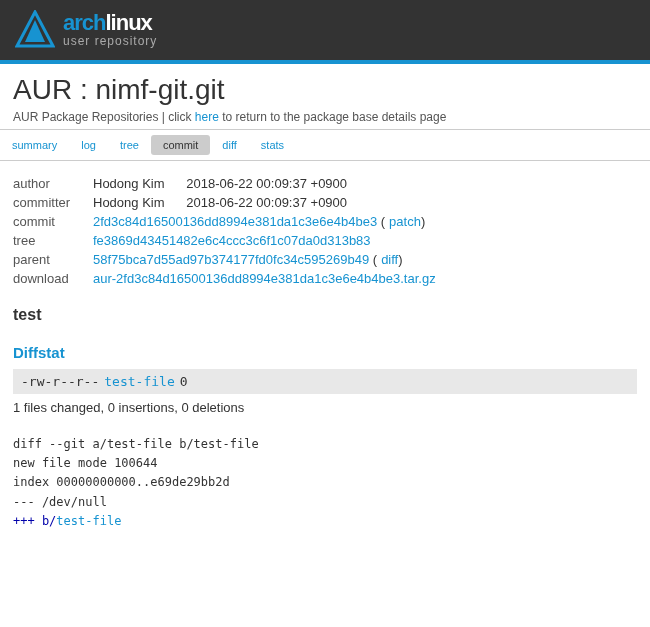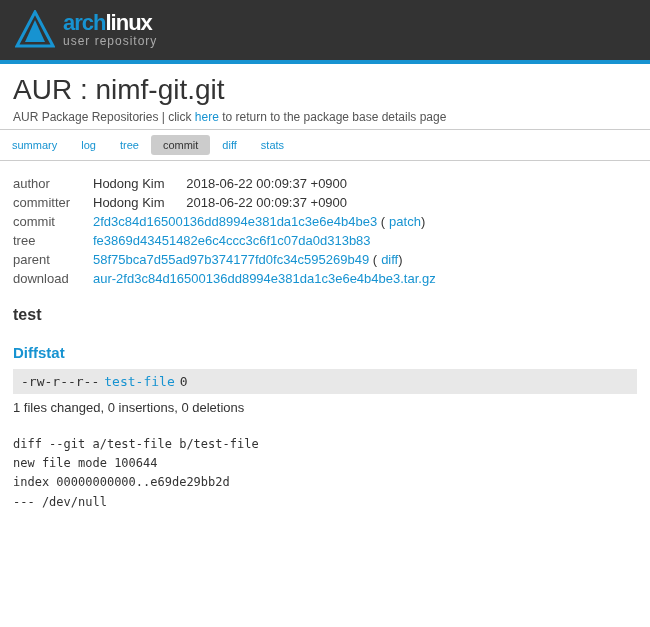--- a/index.html
+++ b/index.html
@@ -263,15 +263,16 @@
       <span>0</span>
     </div>
     <div class="diffstat-summary">1 files changed, 0 insertions, 0 deletions</div>
   </div>
 
   <div class="diff-content">
     <span class="diff-line">diff --git a/test-file b/test-file</span>
     <span class="diff-line">new file mode 100644</span>
     <span class="diff-line">index 00000000000..e69de29bb2d</span>
     <span class="diff-line">--- /dev/null</span>
+    <span class="diff-line diff-add">+++ b/<a href="#" class="diff-file-link">test-file</a></span>
   </div>
 
 </div>
 
 </body></html>

